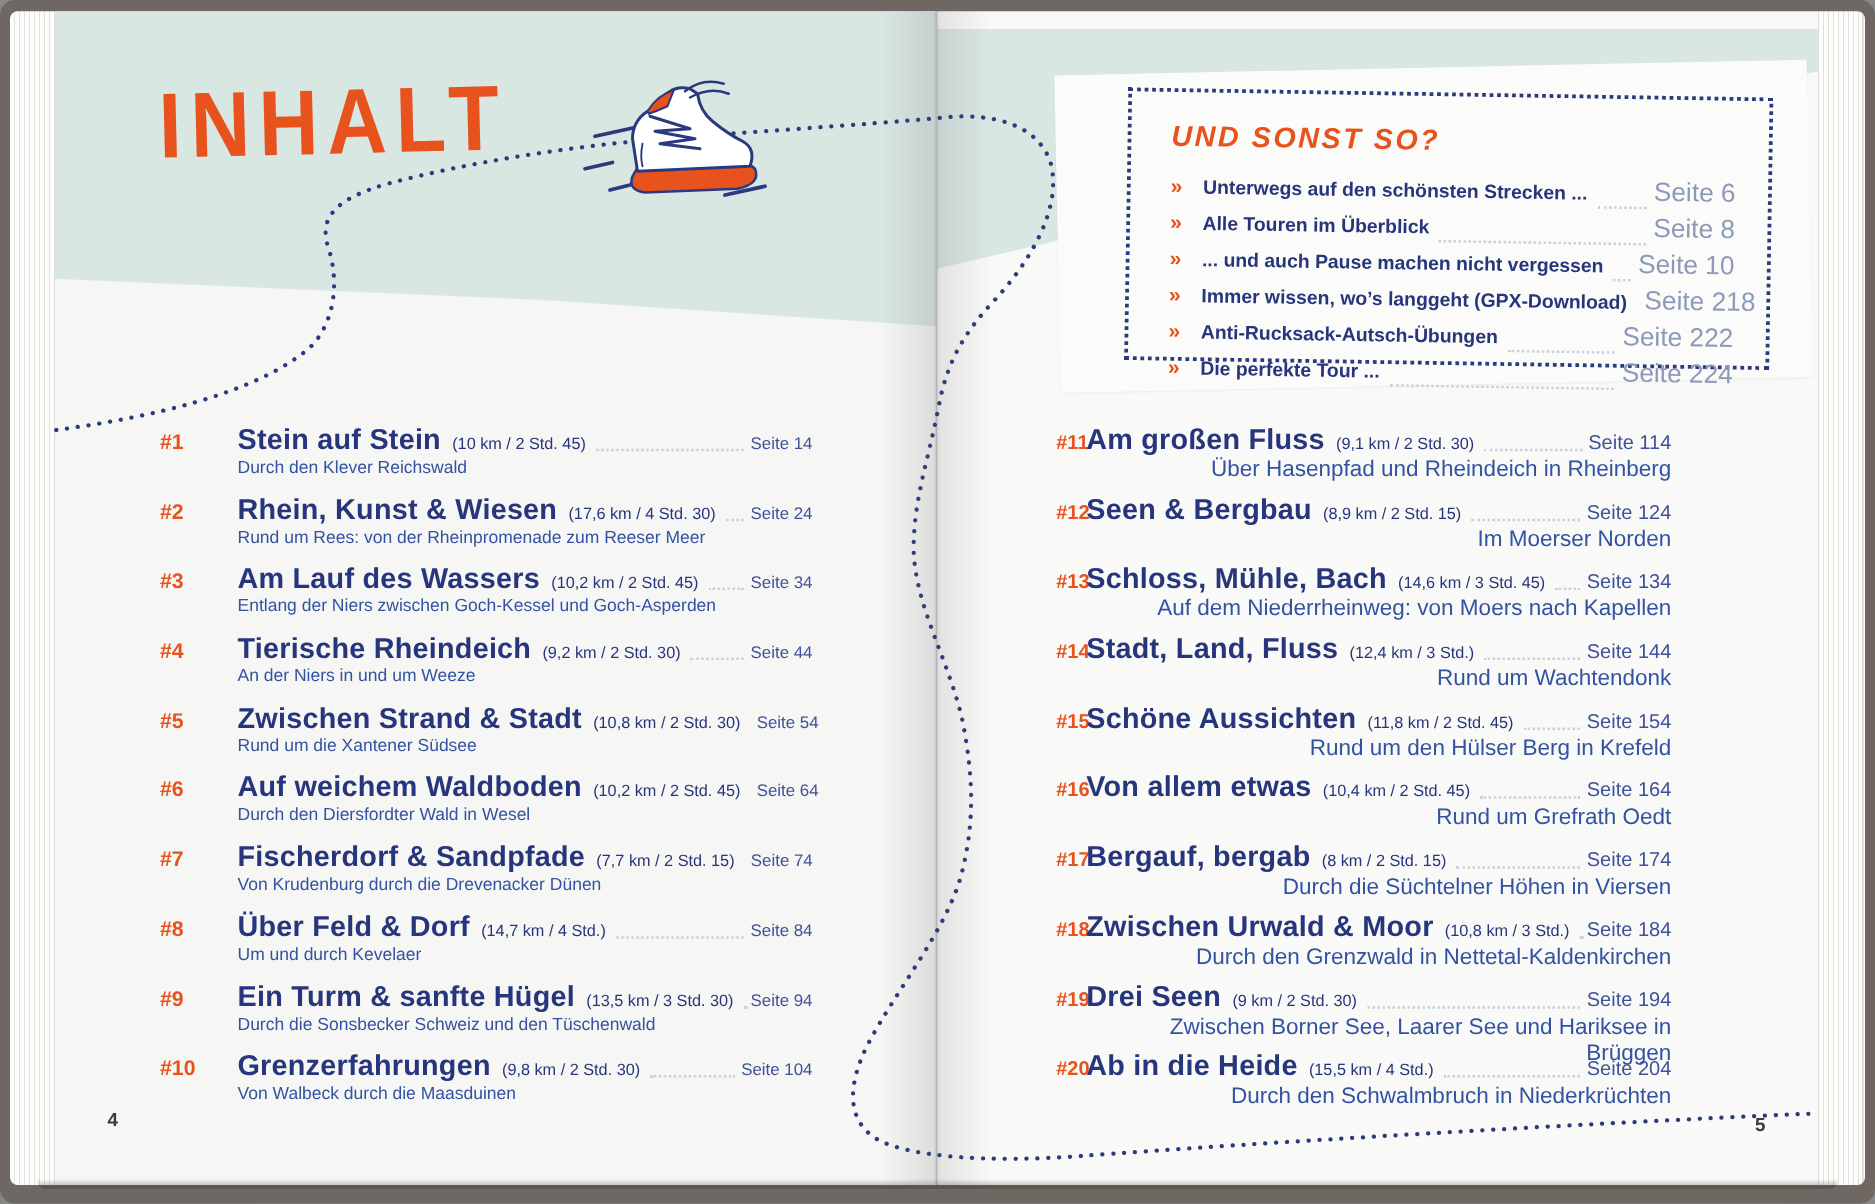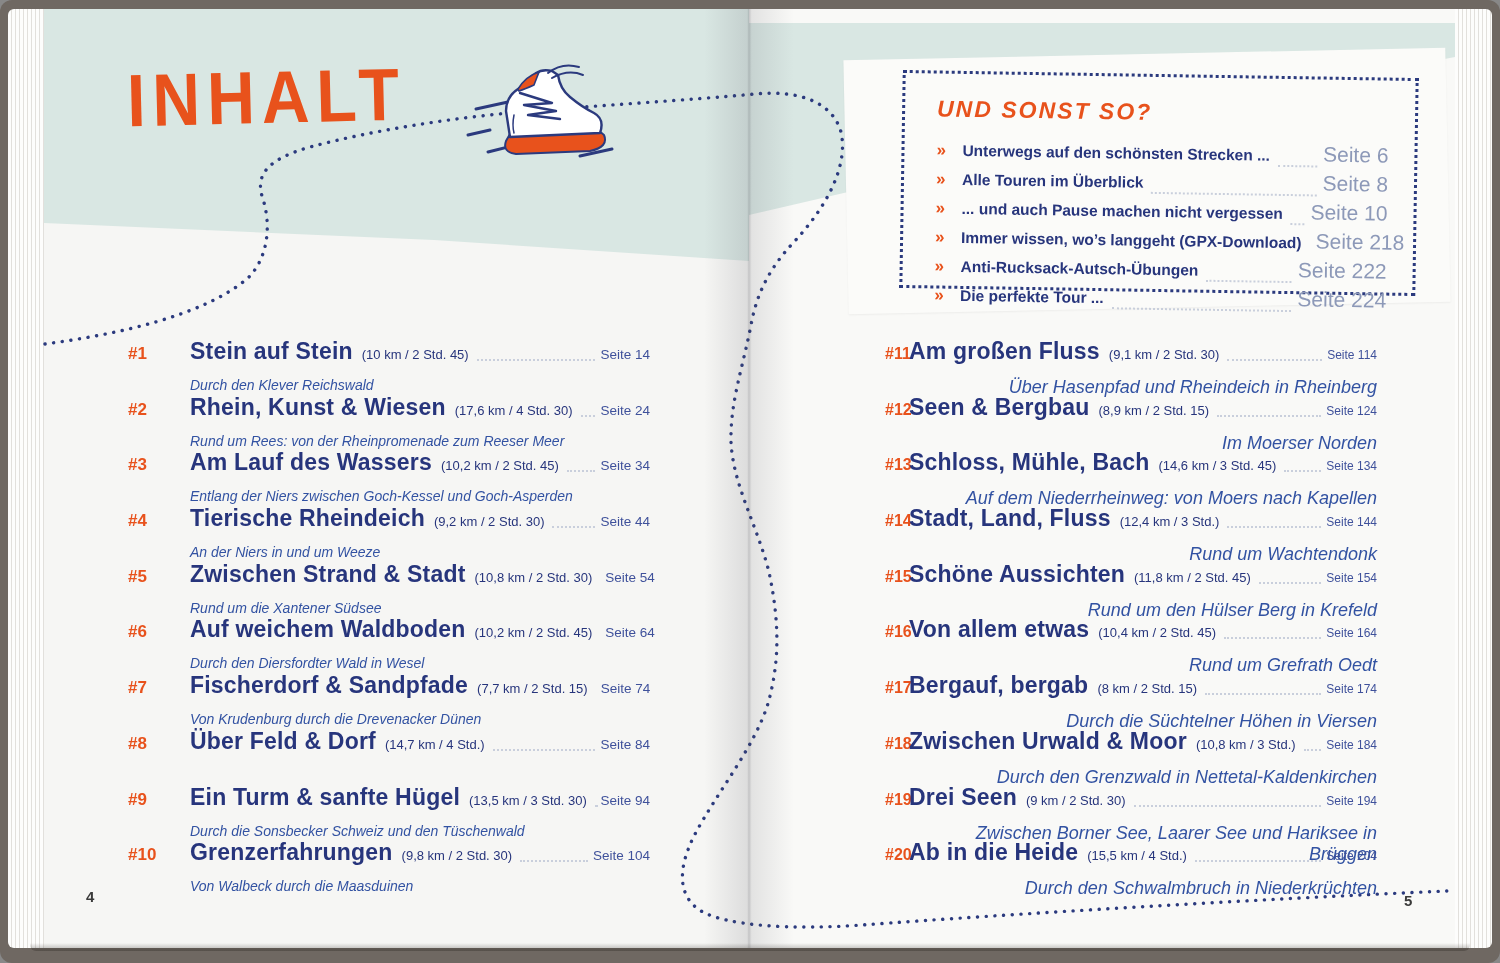--- a/index.html
+++ b/index.html
@@ -46,32 +46,32 @@
     font-size:23px; font-weight:900; font-style:italic; letter-spacing:2px;}
   .extra-row{display:flex; align-items:baseline; height:29px; white-space:nowrap;}
   .extra-row .chev{color:var(--orange,#e8521c); font-weight:900; font-size:17px; width:26px; flex:0 0 26px;}
   .extra-row .lbl{color:var(--title-blue,#27357c); font-weight:bold; font-size:15.5px;}
   .extra-row .lead{flex:1; border-bottom:2.4px dotted var(--leader,#c9cfdc); margin:0 6px 4px 8px; align-self:flex-end;}
   .extra-row .pg{color:var(--seite-muted,#8d99b8); font-size:21px;}
 
   
   .col{position:absolute; top:338px;}
   #col-left{left:128px; width:522px;}
-  #col-right{left:885px; width:492px;}
+  #col-right{left:845px; width:492px;}
   .tour-row{height:55.7px;}
   .l1{display:flex; align-items:baseline; white-space:nowrap;}
   .hash{color:var(--orange,#e8521c); font-weight:900; font-size:17px; flex:0 0 auto;}
   #col-left .hash{width:62px;}
   #col-right .hash{width:24px; font-size:16px;}
   .ttl{color:var(--title-blue,#27357c); font-weight:bold; font-size:23px; letter-spacing:0.2px;}
   .meta{color:var(--title-blue,#27357c); font-size:13px; margin-left:9px;}
   .l1 .lead{flex:1; border-bottom:2.2px dotted var(--leader,#c9cfdc); margin:0 5px 4px 8px; align-self:flex-end;}
   .l1 .pg{color:var(--seite-blue,#3f519b); font-size:13.5px;}
-  #col-right .l1 .pg{font-size:12px;}
-  .l2{color:var(--subtitle-blue,#3252a2); font-style:italic; font-size:14px; margin-top:12px;}
+  #col-right .l1 .pg{font-size:16px;}
+  .l2{color:var(--subtitle-blue,#3252a2); font-size:14px; margin-top:0;}
   #col-left .l2{padding-left:62px;}
   #col-right .l2{padding-left:24px; font-size:18px;text-align:right;}
 
   .folio{position:absolute; color:var(--page-number,#3a3a3a); font-size:15px; font-weight:bold;}
   #folio-left{left:86px; top:888px;}
   #folio-right{left:1404px; top:892px;}
 </style>
 </head>
 <body>
 
@@ -254,20 +254,21 @@
       </div>
 
       <div class="tour-row">
         <div class="l1">
           <span class="hash">#8</span>
           <span class="ttl">Über Feld &amp; Dorf</span>
           <span class="meta">(14,7 km / 4 Std.)</span>
           <span class="lead"></span>
           <span class="pg">Seite 84</span>
         </div>
+        <div class="l2">Um und durch Kevelaer</div>
       </div>
 
       <div class="tour-row">
         <div class="l1">
           <span class="hash">#9</span>
           <span class="ttl">Ein Turm &amp; sanfte Hügel</span>
           <span class="meta">(13,5 km / 3 Std. 30)</span>
           <span class="lead"></span>
           <span class="pg">Seite 94</span>
         </div>

